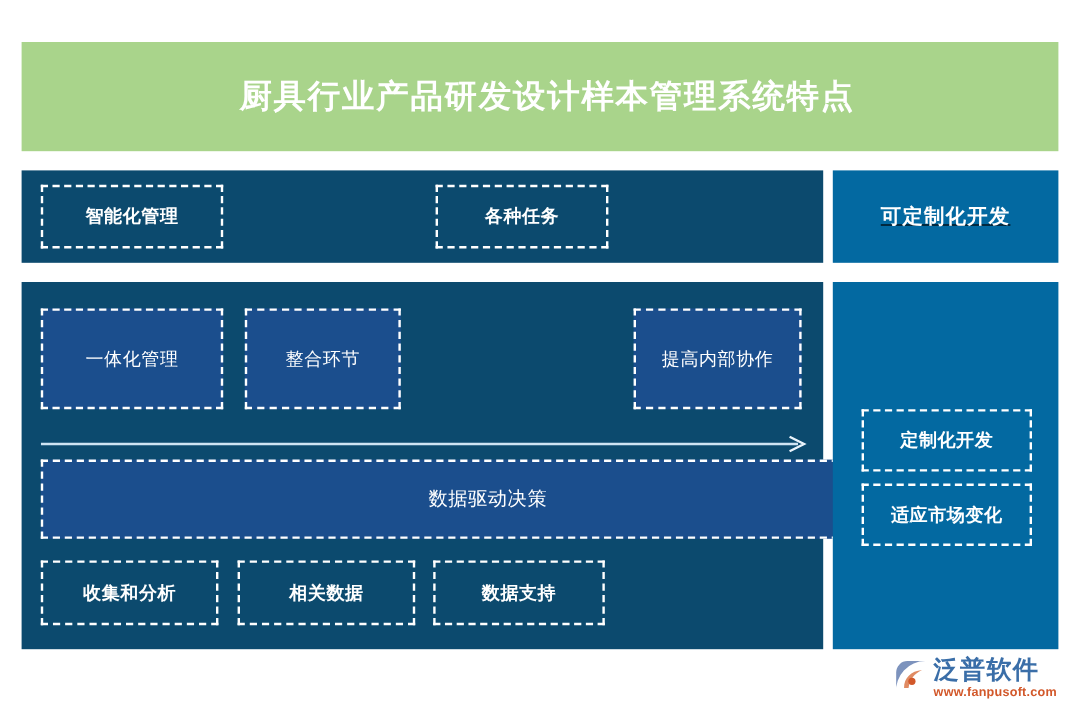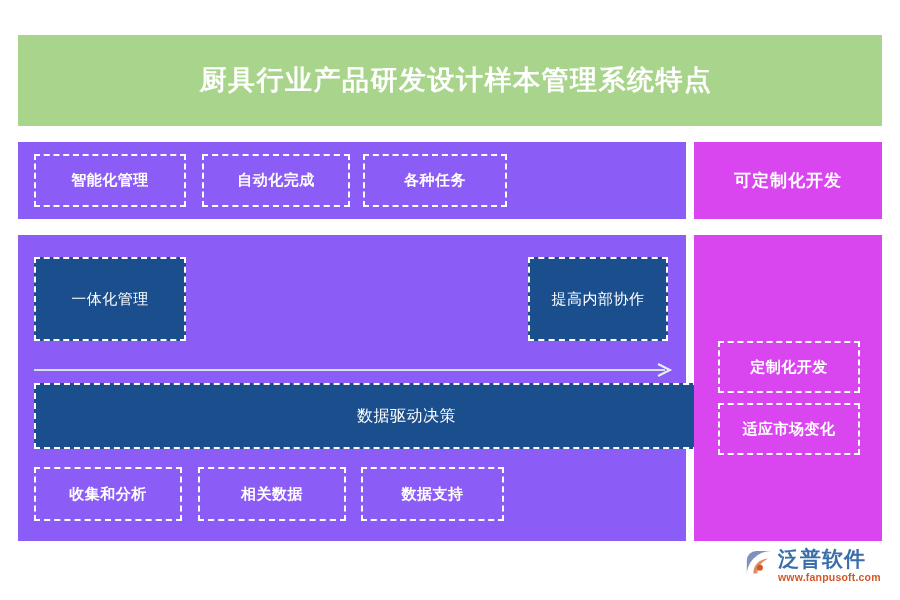--- a/index.html
+++ b/index.html
@@ -40,41 +40,42 @@
     font-size: 27px;
     font-weight: bold;
     letter-spacing: 1.5px;
     line-height: 1;
     white-space: nowrap;
   }
 
   
   .panel-light {
     position: absolute;
-    background: #8b5cf6;
+    background: #0c4a6e;
     box-sizing: border-box;
   }
   #panel-top {
     left: 18px;
     top: 142px;
     width: 668px;
     height: 77px;
   }
   #panel-mid {
     left: 18px;
     top: 235px;
     width: 668px;
     height: 306px;
   }
 
   
   .panel-dark {
     position: absolute;
-    background: #d946ef;
-    box-sizing: border-box;
+    background: #0369a1;
+    box-sizing: border-box;
+    text-decoration: underline;
   }
   #panel-right-top {
     left: 694px;
     top: 142px;
     width: 188px;
     height: 77px;
     display: flex;
     align-items: center;
     justify-content: center;
   }
@@ -260,23 +261,20 @@
   <div class="title-banner">
     <div class="title-text">厨具行业产品研发设计样本管理系统特点</div>
   </div>
 
   <div class="panel-light" id="panel-top">
 
     <div class="chip-dashed row-top-chip" id="chip-智能化管理">
       <span>智能化管理</span>
     </div>
 
-    <div class="chip-dashed row-top-chip" id="chip-自动化完成">
-      <span>自动化完成</span>
-    </div>
 
     <div class="chip-dashed row-top-chip" id="chip-各种任务">
       <span>各种任务</span>
     </div>
 
 
     <div class="watermark">
       <svg class="brand-mark" style="width:16px;height:16px;flex:0 0 16px;margin-top:0" viewBox="0 0 32 32">
         <circle cx="16" cy="16" r="15" fill="#ffffff"></circle>
         <path d="M8 22 C8 13 14 8 23 8 C17 10 13 15 12 22 Z" fill="#5ba3d6"></path>
@@ -291,20 +289,23 @@
   <div class="panel-dark" id="panel-right-top">
     <div class="right-top-label">可定制化开发</div>
   </div>
 
   <div class="panel-light" id="panel-mid">
 
     <div class="chip-filled row-mid-chip" id="chip-一体化管理">
       <span>一体化管理</span>
     </div>
 
+    <div class="chip-filled row-mid-chip" id="chip-整合环节">
+      <span>整合环节</span>
+    </div>
 
 
     <div class="chip-filled row-mid-chip" id="chip-提高内部协作">
       <span>提高内部协作</span>
     </div>
 
     <div class="arrow-wrap">
       <svg width="640" height="14" viewBox="0 0 640 14">
         <line x1="0" y1="7" x2="631" y2="7" stroke="#cfe4f3" stroke-width="2"></line>
         <polyline points="624,1 636,7 624,13" fill="none" stroke="#e8f2fa" stroke-width="2"></polyline>

